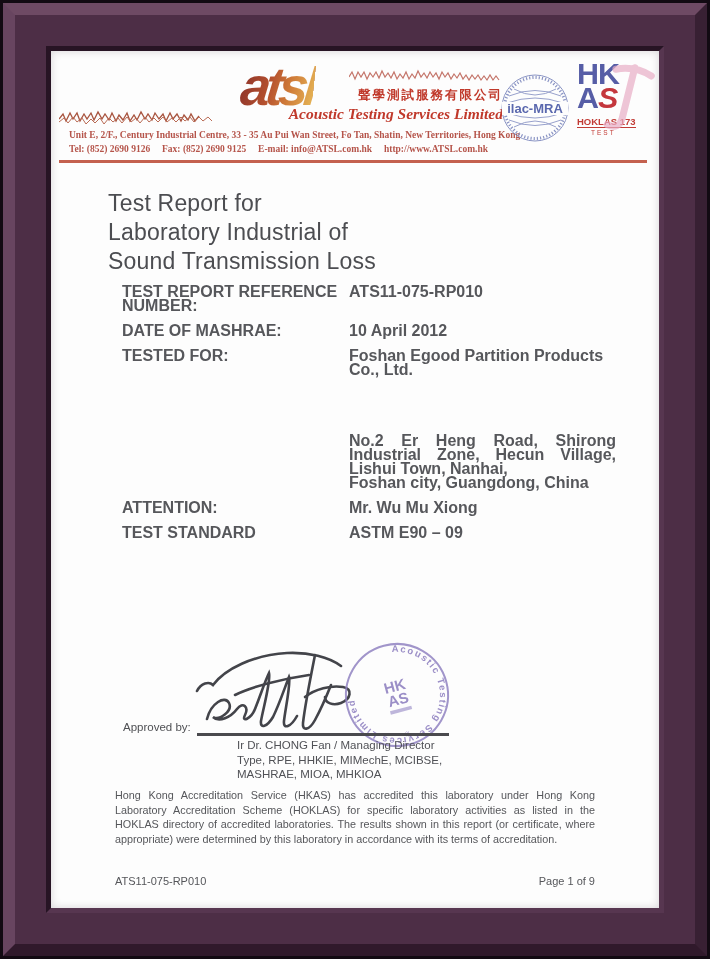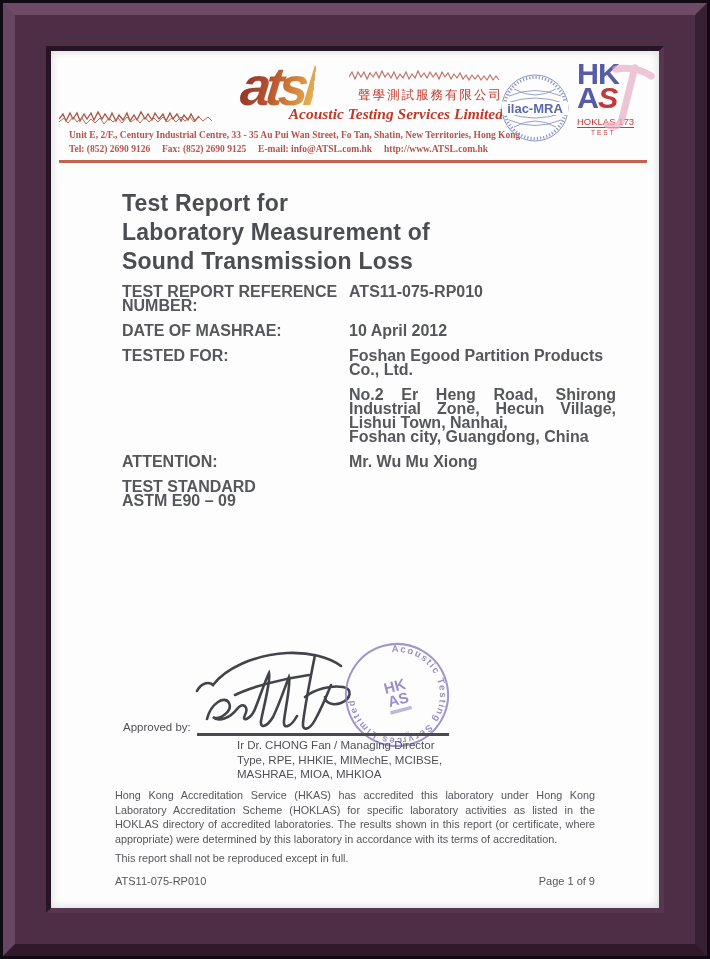--- a/index.html
+++ b/index.html
@@ -12,45 +12,45 @@
   .f3{height:100%;box-sizing:border-box;border:31px solid #4d2e46;}
   .f4{height:100%;box-sizing:border-box;border:5px solid;border-color:#271424 #573650 #573650 #271424;background:#fdfdfd;box-shadow:inset 0 0 8px rgba(40,20,40,.18);}
   .page{position:relative;width:100%;height:100%;color:#56575b;overflow:hidden;}
 
   
   .logo-atsl{position:absolute;left:190px;top:8px;font-size:54px;font-weight:900;font-style:italic;letter-spacing:-5px;line-height:1;
     background:linear-gradient(100deg,#8f352a 5%,#b5512f 40%,#cf7a38 65%,#e3ae52 95%);
     -webkit-background-clip:text;background-clip:text;color:transparent;transform:skewX(-6deg);}
   .zigzag{position:absolute;}
   .cn-en{position:absolute;left:230px;top:36px;width:222px;text-align:right;}
-  .company-cn{font-family:"Liberation Serif",serif;font-weight:normal;font-size:12.5px;letter-spacing:2px;color:#c0392b;line-height:1.4;}
+  .company-cn{font-family:"Liberation Serif",serif;font-weight:bold;font-size:12.5px;letter-spacing:2px;color:#c0392b;line-height:1.4;}
   .company-en{font-family:"Liberation Serif",serif;font-weight:bold;font-style:italic;font-size:15.5px;color:#c0392b;line-height:1.2;}
   .hdr-address{position:absolute;left:18px;top:79px;width:440px;font-family:"Liberation Serif",serif;font-weight:bold;font-size:9.5px;color:#b5544a;white-space:pre;}
   .hdr-contacts{position:absolute;left:18px;top:93px;width:440px;font-family:"Liberation Serif",serif;font-weight:bold;font-size:9.5px;color:#b5544a;white-space:pre;}
   .hdr-rule{position:absolute;left:8px;top:109px;width:588px;height:3px;background:#c4614f;}
 
   .ilac{position:absolute;left:449px;top:22px;}
   .hkas{position:absolute;left:526px;top:12px;width:72px;}
   .hkas-row{font-weight:900;font-size:29px;line-height:.82;letter-spacing:-1px;color:#565da6;transform:scaleX(1.05);transform-origin:left;}
   .hkas-s{color:#c4373d;font-style:italic;}
   .hkas-ribbon{position:absolute;left:26px;top:-2px;}
-  .hoklas{margin-top:0;font-weight:normal;font-size:9.5px;color:#c23b35;border-bottom:1.5px solid #c23b35;display:inline-block;line-height:1.15;}
+  .hoklas{margin-top:0;font-weight:bold;font-size:9.5px;color:#c23b35;border-bottom:1.5px solid #c23b35;display:inline-block;line-height:1.15;}
   .hoklas-sub{font-size:6.5px;color:#c23b35;letter-spacing:2px;margin-left:14px;line-height:1.3;}
 
   
-  .title{position:absolute;left:71px;top:138px;font-size:23px;font-weight:bold;color:#4c4d51;line-height:29px;letter-spacing:.2px;}
+  .title{position:absolute;left:57px;top:138px;font-size:23px;font-weight:normal;color:#4c4d51;line-height:29px;letter-spacing:.2px;}
 
   
   .details{position:absolute;left:71px;top:234px;width:494px;font-size:16px;font-weight:bold;line-height:14px;color:#56575b;}
   .drow{display:flex;margin-bottom:11px;}
   .drow .lbl{width:227px;flex:none;}
   .drow .val{width:267px;flex:none;}
-  .just{text-align:justify;}
+  .just{text-align:justify;margin-top:46px;}
   .ml{white-space:pre-line;}
-  .gap-top{margin-top:6px;flex-direction:column;}
+  .gap-top{margin-top:6px;}
   .val p{margin:0;}
 
   
   .approved-lbl{position:absolute;left:72px;top:670px;font-size:11.5px;color:#4f5054;}
   .sig-line{position:absolute;left:146px;top:682px;width:252px;height:2.5px;background:#4a4a4e;}
   .sig-svg{position:absolute;left:140px;top:588px;}
   .stamp{position:absolute;left:290px;top:588px;opacity:.85;}
   .approver{position:absolute;left:150px;top:687px;font-size:11.5px;line-height:14.5px;color:#505156;margin-left:36px;}
   .quals{white-space:pre-line;}
 
@@ -109,21 +109,21 @@
                   <path d="M26,6 L26,58 Q26,70 13,68"></path>
                   <path d="M8,12 Q26,4 44,10"></path>
                 </g>
               </svg>
               <div><span class="hoklas">HOKLAS 173</span></div>
               <div class="hoklas-sub">TEST</div>
             </div>
 
             <div class="title">
               <div>Test Report for</div>
-              <div>Laboratory Measurement of</div>
+              <div>Laboratory Industrial of</div>
               <div>Sound Transmission Loss</div>
             </div>
 
             <div class="details">
               <div class="drow">
                 <div class="lbl">TEST REPORT REFERENCE NUMBER:</div>
                 <div class="val">ATS11-075-RP010</div>
               </div>
               <div class="drow">
                 <div class="lbl">DATE OF MASHRAE:</div>
@@ -174,21 +174,20 @@
 
             <div class="approved-lbl">Approved by:</div>
             <div class="sig-line"></div>
             <div class="approver">
               <div>Ir Dr. CHONG Fan / Managing Director</div>
               <div class="quals">Type, RPE, HHKIE, MIMechE, MCIBSE,
 MASHRAE, MIOA, MHKIOA</div>
             </div>
 
             <div class="accred">Hong Kong Accreditation Service (HKAS) has accredited this laboratory under Hong Kong Laboratory Accreditation Scheme (HOKLAS) for specific laboratory activities as listed in the HOKLAS directory of accredited laboratories. The results shown in this report (or certificate, where appropriate) were determined by this laboratory in accordance with its terms of accreditation.</div>
-            <div class="repro">This report shall not be reproduced except in full.</div>
             <div class="doc-row">
               <span>ATS11-075-RP010</span>
               <span>Page 1 of 9</span>
             </div>
 
           </div>
         </div>
       </div>
     </div>
   </div>

